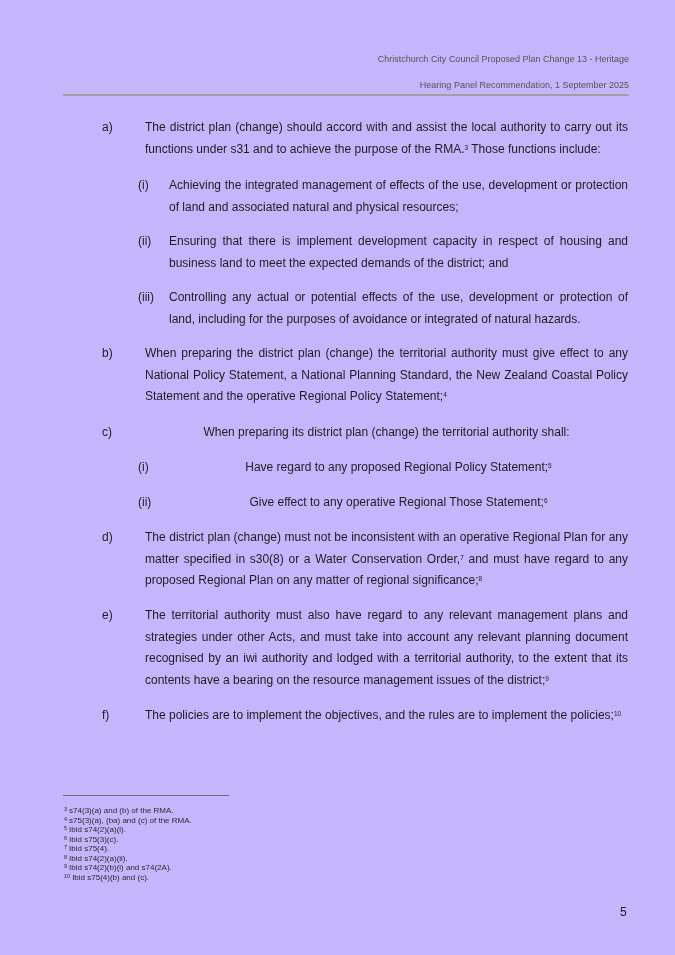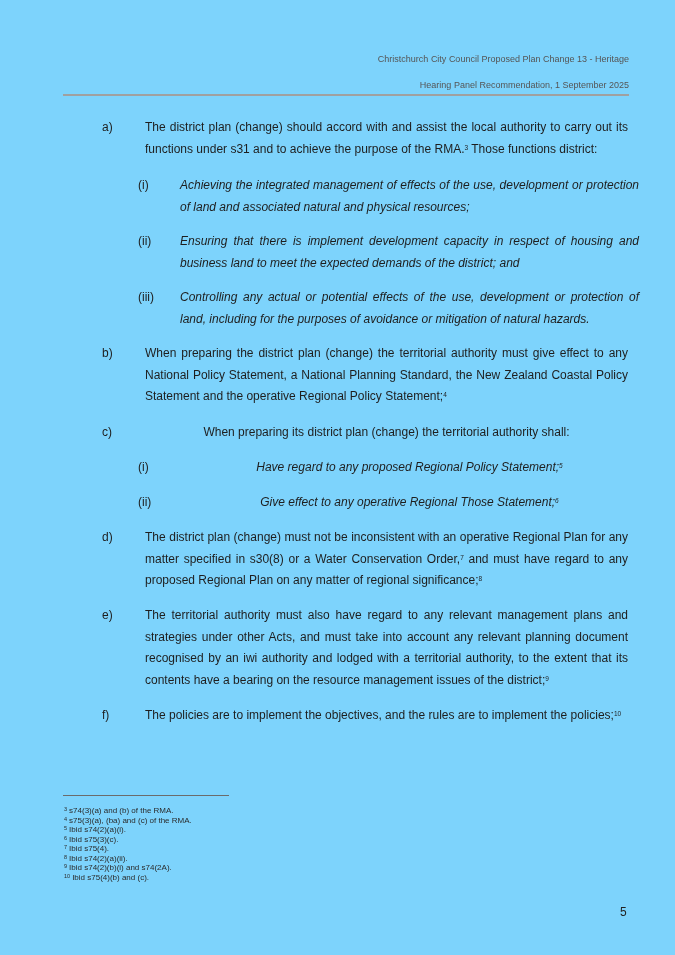--- a/index.html
+++ b/index.html
@@ -11,21 +11,21 @@
     }
     body {
       font-family: "Liberation Sans", sans-serif;
       color: #1a1a1a;
       position: relative;
     }
     .page {
       position: relative;
       width: 675px;
       height: 955px;
-      background: #7dd3fc;
+      background: #c4b5fd;
     }
     .header {
       position: absolute;
       right: 46px;
       top: 54px;
       text-align: right;
       font-size: 9px;
       color: #555555;
     }
     .header .line1 { position: absolute; right: 0; top: 0; white-space: nowrap; }
@@ -54,23 +54,22 @@
     .para .text {
       position: absolute;
       left: 145px;
       width: 483px;
       text-align: justify;
     }
     .sub .label {
       left: 138px;
     }
     .sub .text {
-      left: 180px;
+      left: 169px;
       width: 459px;
-      font-style: italic;
     }
     .text.nojust { text-align: center; }
     sup {
       font-size: 6.5px;
       vertical-align: top;
       position: relative;
       top: -2px;
     }
     .fn-rule {
       position: absolute;
@@ -107,36 +106,36 @@
 <div class="page">
 
   <div class="header">
     <div class="line1">Christchurch City Council Proposed Plan Change 13 - Heritage</div>
     <div class="line2">Hearing Panel Recommendation, 1 September 2025</div>
   </div>
   <div class="header-rule"></div>
 
   <div class="para" style="top:117px;">
     <span class="label">a)</span>
-    <div class="text"><span>The district plan (change) should accord with and assist the local authority to carry out its functions under s31 and to achieve the purpose of the RMA.</span><sup>3</sup><span> Those functions district:</span></div>
+    <div class="text"><span>The district plan (change) should accord with and assist the local authority to carry out its functions under s31 and to achieve the purpose of the RMA.</span><sup>3</sup><span> Those functions include:</span></div>
   </div>
 
   <div class="para sub" style="top:175px;">
     <span class="label">(i)</span>
     <div class="text">Achieving the integrated management of effects of the use, development or protection of land and associated natural and physical resources;</div>
   </div>
 
   <div class="para sub" style="top:231px;">
     <span class="label">(ii)</span>
     <div class="text">Ensuring that there is implement development capacity in respect of housing and business land to meet the expected demands of the district; and</div>
   </div>
 
   <div class="para sub" style="top:287px;">
     <span class="label">(iii)</span>
-    <div class="text">Controlling any actual or potential effects of the use, development or protection of land, including for the purposes of avoidance or mitigation of natural hazards.</div>
+    <div class="text">Controlling any actual or potential effects of the use, development or protection of land, including for the purposes of avoidance or integrated of natural hazards.</div>
   </div>
 
   <div class="para" style="top:343px;">
     <span class="label">b)</span>
     <div class="text"><span>When preparing the district plan (change) the territorial authority must give effect to any National Policy Statement, a National Planning Standard, the New Zealand Coastal Policy Statement and the operative Regional Policy Statement;</span><sup>4</sup></div>
   </div>
 
   <div class="para" style="top:422px;">
     <span class="label">c)</span>
     <div class="text nojust">When preparing its district plan (change) the territorial authority shall:</div>

